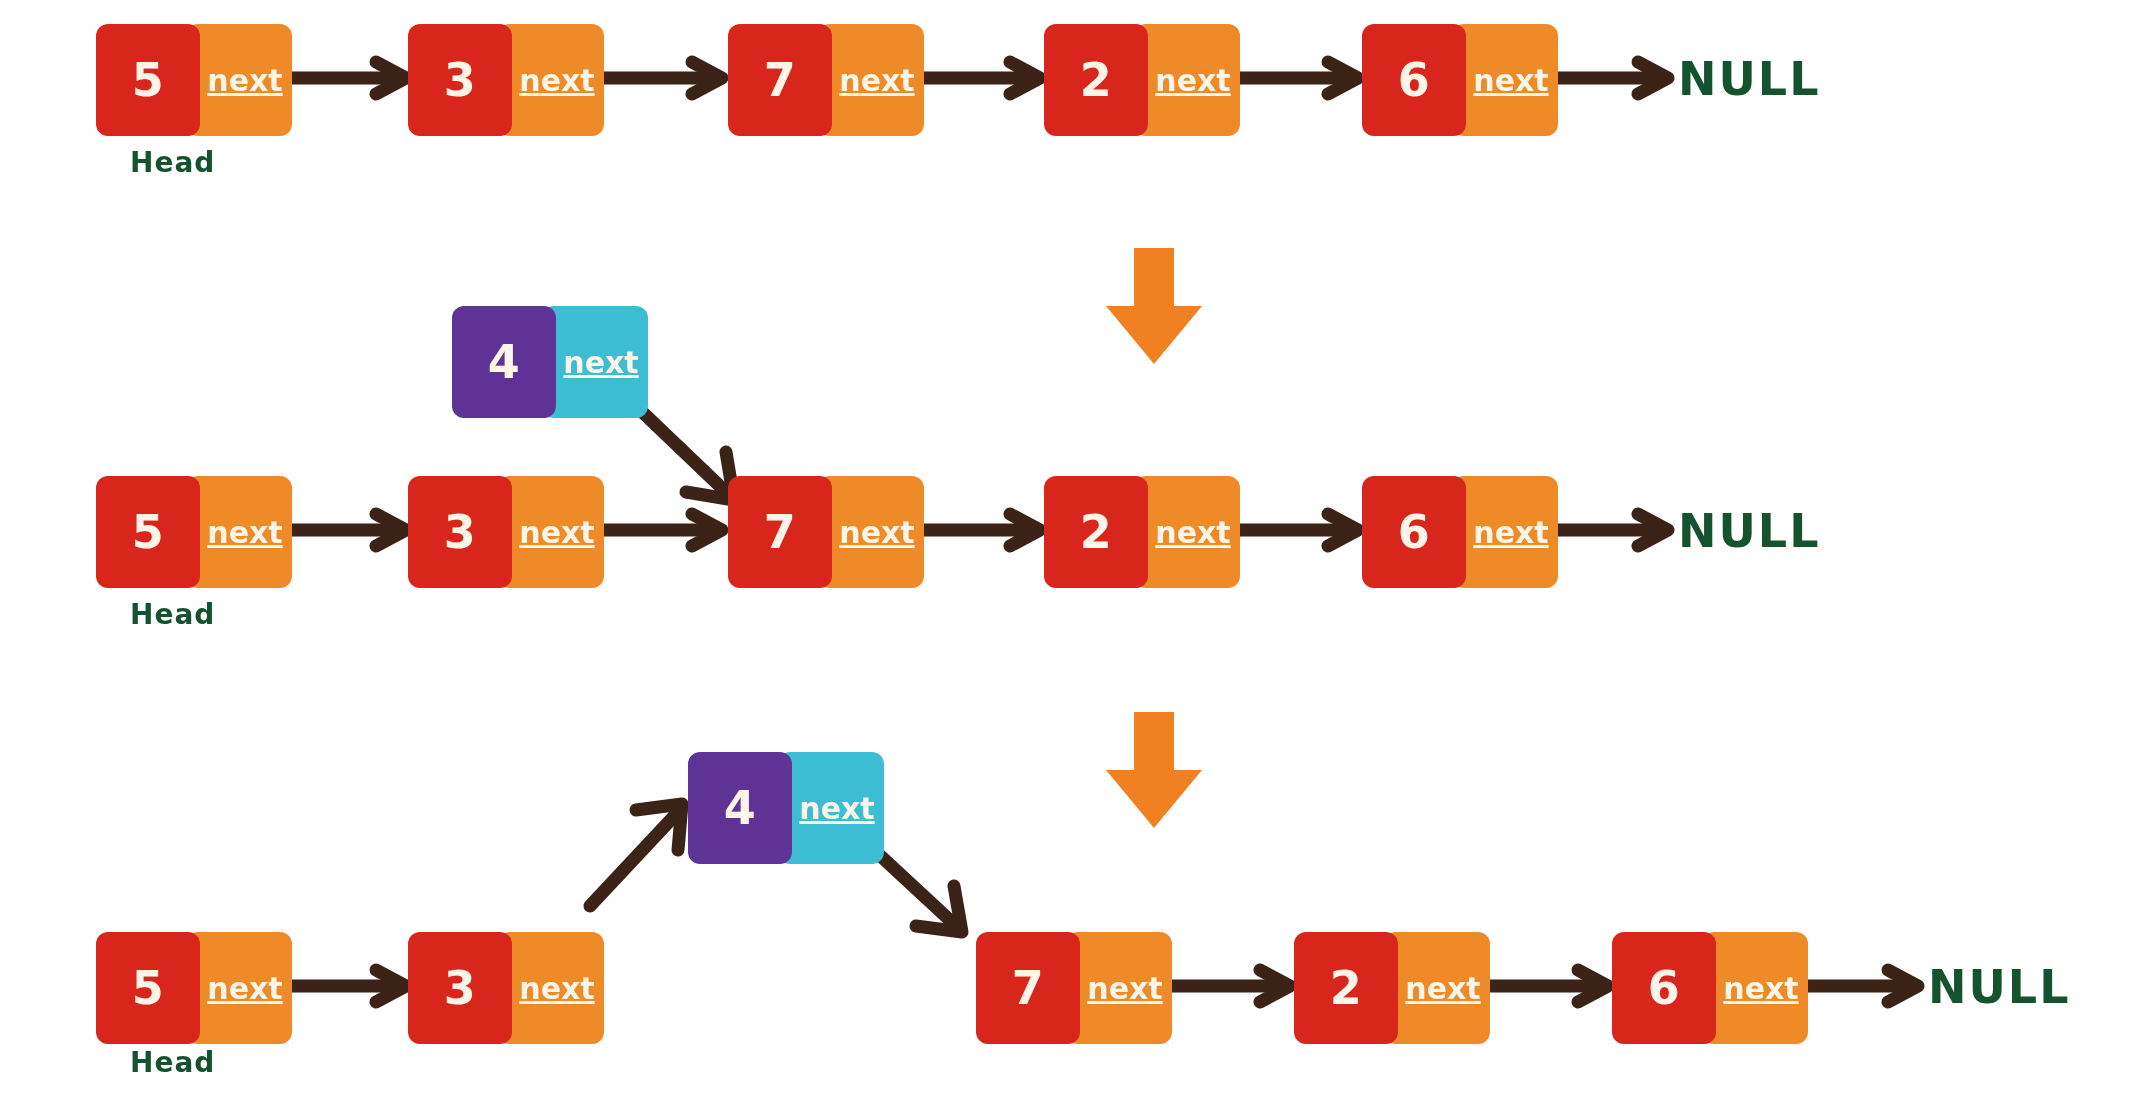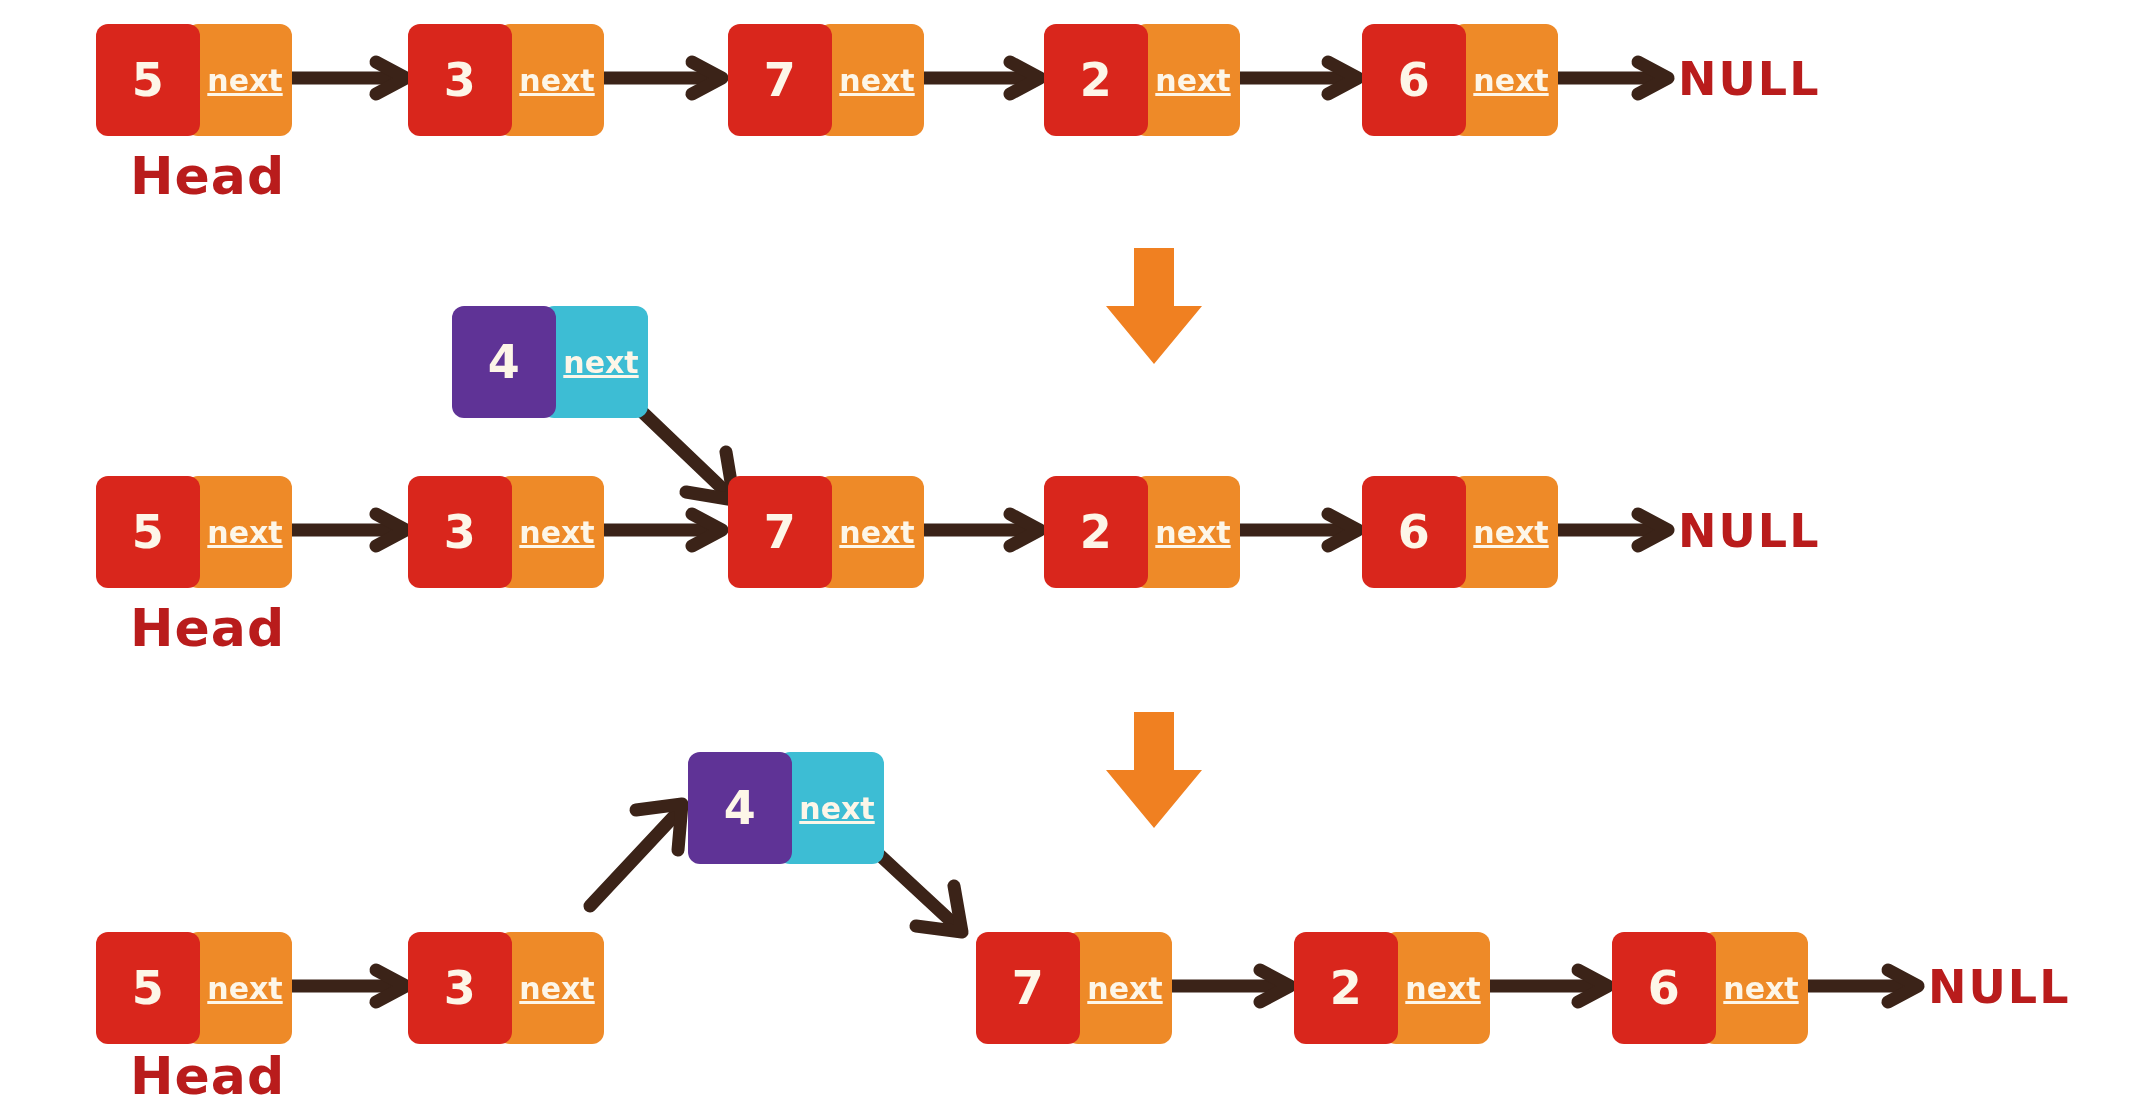--- a/index.html
+++ b/index.html
@@ -61,26 +61,26 @@
   .node.std .next-half { background: #EE8A28; }
 
   
   .node.newnode .data-half { background: #5F3396; }
   .node.newnode .next-half { background: #3DBDD4; }
 
   
   .head-label,
   .null-label {
     position: absolute;
-    color: #b91c1c;
+    color: #14532d;
     font-weight: 700;
     white-space: nowrap;
   }
   .head-label {
-    font-size: 52px;
+    font-size: 28px;
     letter-spacing: 1px;
   }
   .null-label {
     font-size: 46px;
     letter-spacing: 2px;
   }
 
   
   .arrow-svg {
     position: absolute;

